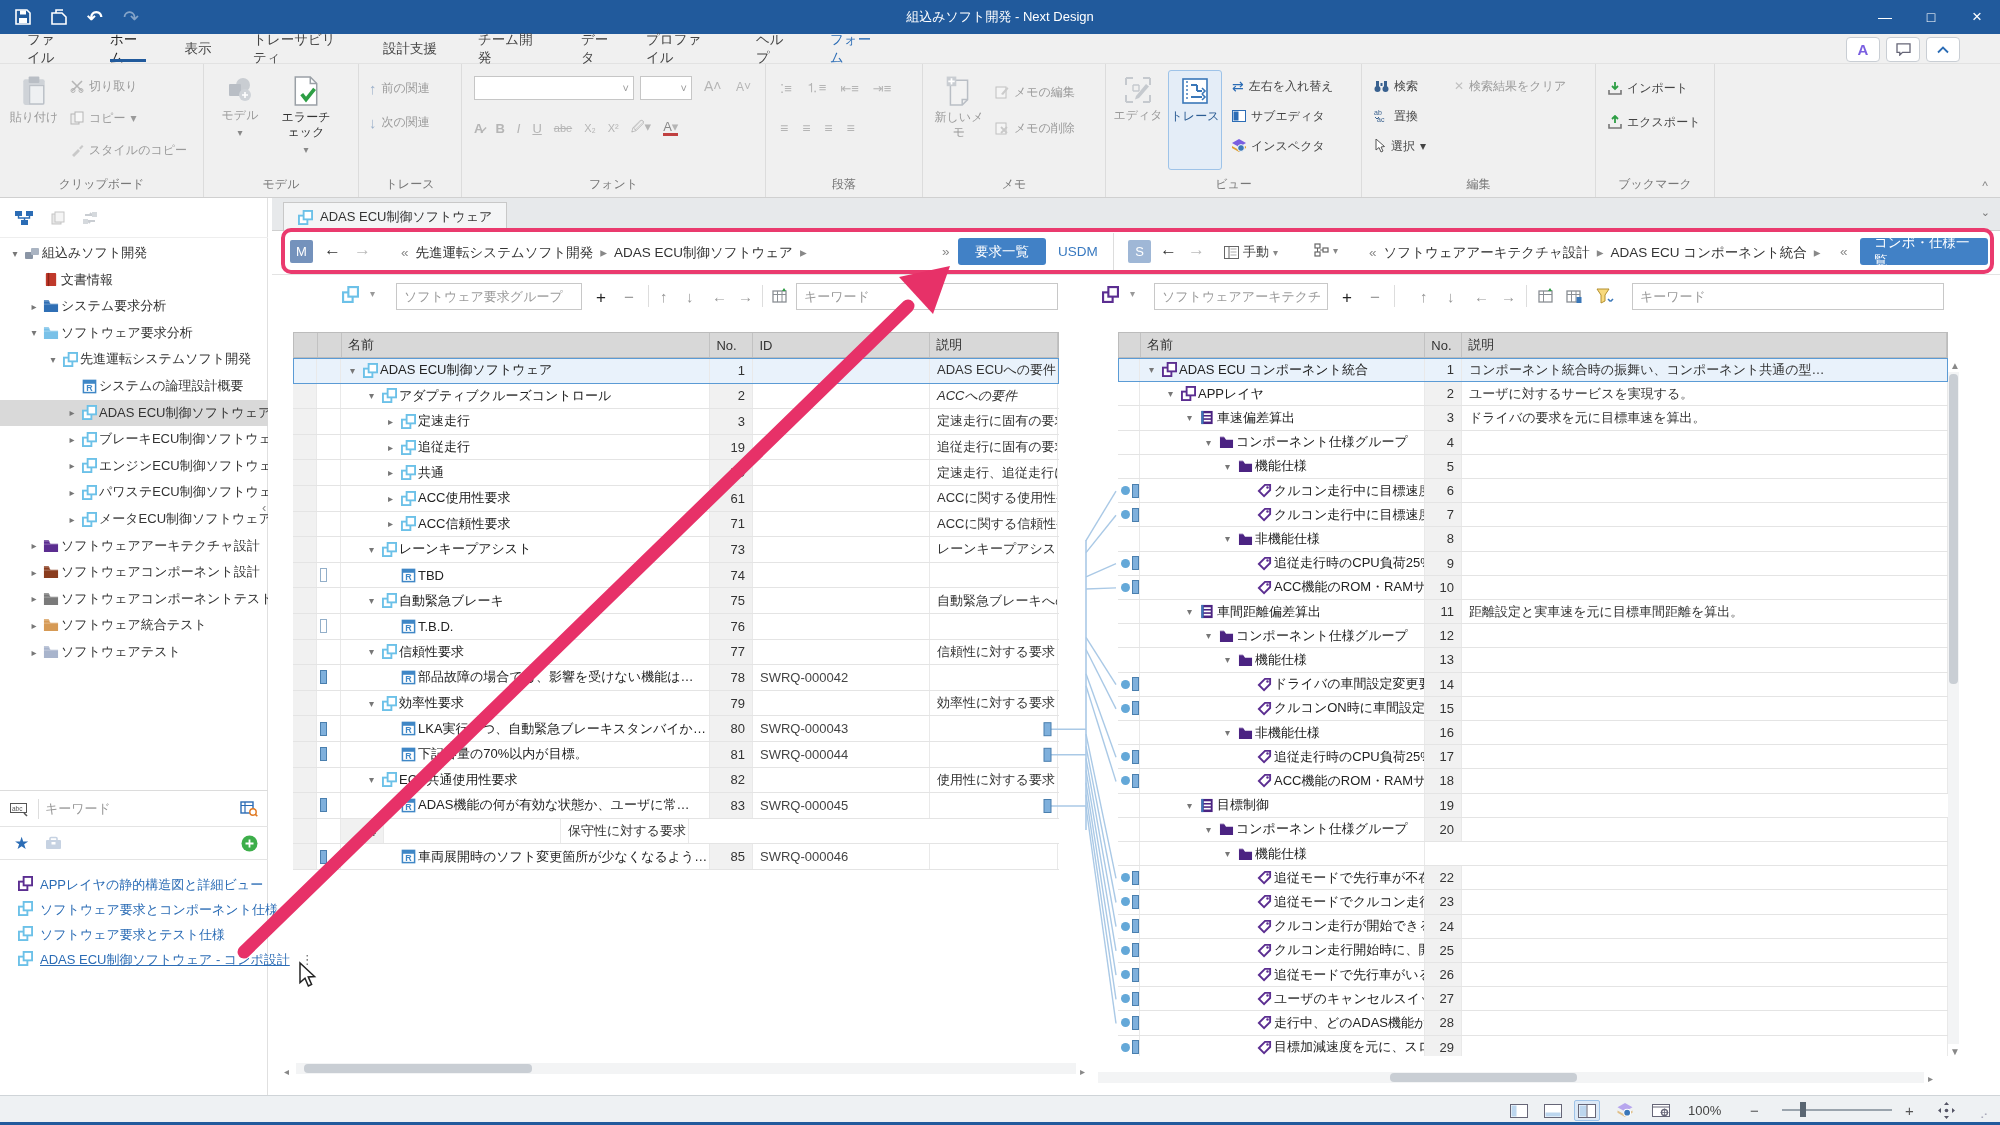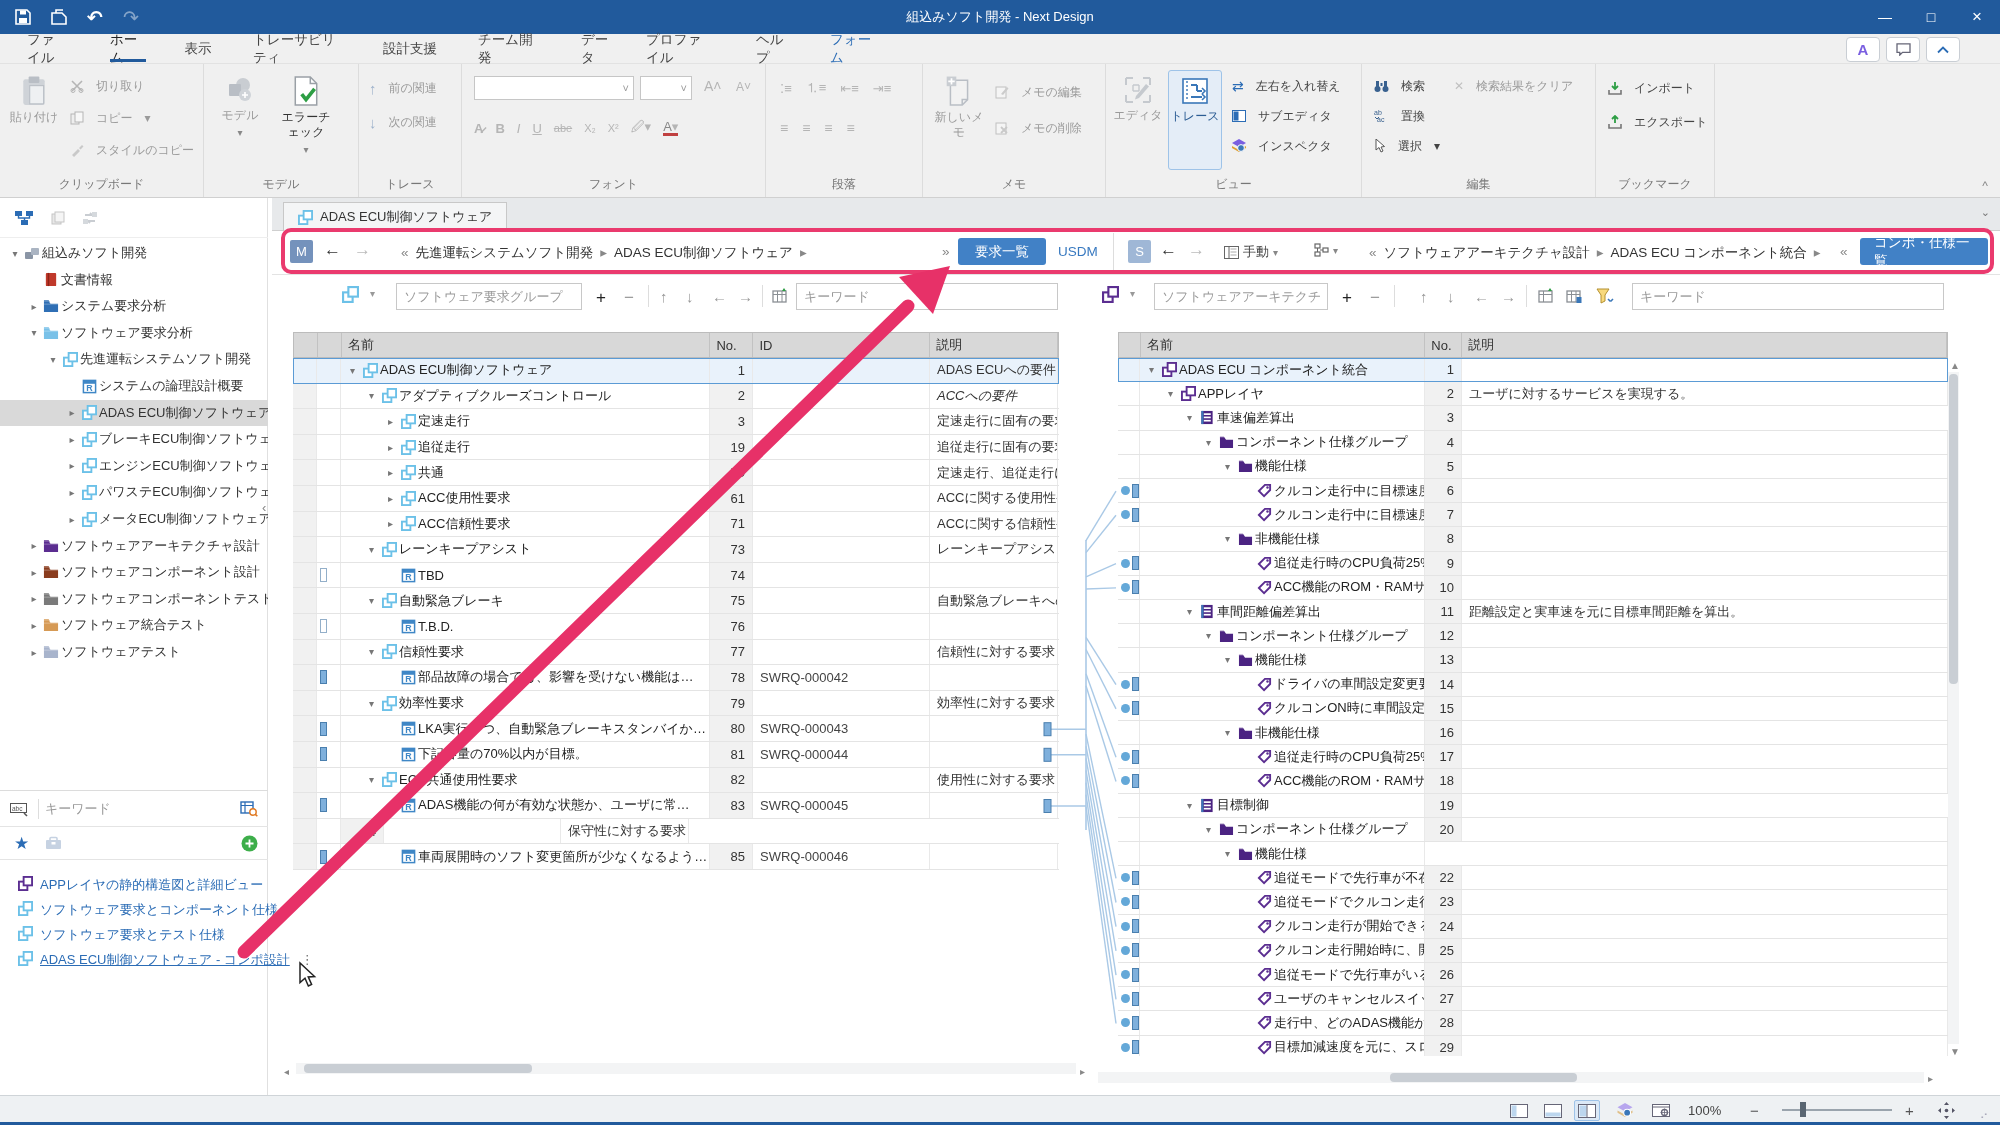--- a/index.html
+++ b/index.html
@@ -22,21 +22,21 @@
   .mtab.accent{color:#2b6cb5}
   .mb-btn{position:absolute;top:3px;width:34px;height:25px;border:1px solid #c9ced4;border-radius:4px;background:#fff;display:flex;align-items:center;justify-content:center}
   
   #ribbon{position:absolute;left:0;top:64px;width:2000px;height:134px;background:#f0f0f0;border-bottom:1px solid #d0d0d0}
   .rgroup{position:absolute;top:0;height:133px;border-right:1px solid #dcdcdc}
   .rg-label{position:absolute;left:0;right:0;bottom:4px;text-align:center;font-size:12px;color:#777}
   .bigbtn{position:absolute;top:6px;width:56px;height:100px;display:flex;flex-direction:column;align-items:center;padding-top:6px;gap:4px;border-radius:3px}
   .bigbtn .blabel{font-size:12px;text-align:center;line-height:1.25}
   .bigbtn.dis .blabel{color:#9a9a9a}
   .bigbtn .carr{color:#888;font-size:10px}
-  .smallrow{position:absolute;height:24px;display:flex;align-items:center;gap:12px;font-size:12px;color:#444}
+  .smallrow{position:absolute;height:24px;display:flex;align-items:center;gap:5px;font-size:12px;color:#444}
   .smallrow.dis{color:#9a9a9a}
   .ic{display:inline-flex;align-items:center;justify-content:center}
   .hl{background:#dce9f6;border:1px solid #9ec3e8;border-radius:2px}
   .combo{border:1px solid #c6c6c6;background:#fff;display:flex;align-items:center;justify-content:flex-end;padding:0 4px;color:#999;font-size:11px}
   .glyph-dis{color:#b5b5b5}
   #ribbon-collapse{position:absolute;right:12px;bottom:4px;color:#888;font-size:12px}
   
   #sidebar{position:absolute;left:0;top:198px;width:268px;height:897px;background:#fff;border-right:1px solid #e0e0e0}
   #side-tools{position:absolute;left:0;top:0;width:268px;height:40px;border-bottom:1px solid #eee;display:flex;align-items:center;gap:16px;padding-left:14px}
   #tree{position:absolute;left:0;top:42px;width:268px;height:540px;overflow:hidden}
@@ -1216,20 +1216,21 @@
           <span class="rarrow">▾</span>
           <span class="iconwrap">
             <svg width="15" height="15" viewBox="0 0 16 16">
               <rect x="1" y="6" width="9" height="9" fill="#fff" stroke="#5b2e91" stroke-width="2"></rect>
               <rect x="6" y="1" width="9" height="9" fill="#fff" stroke="#5b2e91" stroke-width="2"></rect>
             </svg>
           </span>
           <span class="rlabel">ADAS ECU コンポーネント統合</span>
         </div>
         <div class="dcell num" style="width: 37px;">1</div>
+        <div class="dcell desc" style="width: 486px;">コンポーネント統合時の振舞い、コンポーネント共通の型…</div>
       </div>
       <div class="drow" style="top: 50.2px; left: 0px; width: 830px; height: 24.2px;">
         <div class="dcell " style="width: 22px;"></div>
         <div class="dcell " style="width: 285px;">
           <span style="width: 23px; flex: 0 0 auto;"></span>
           <span class="rarrow">▾</span>
           <span class="iconwrap">
             <svg width="15" height="15" viewBox="0 0 16 16">
               <rect x="1" y="6" width="9" height="9" fill="#fff" stroke="#5b2e91" stroke-width="2"></rect>
               <rect x="6" y="1" width="9" height="9" fill="#fff" stroke="#5b2e91" stroke-width="2"></rect>
@@ -1250,20 +1251,21 @@
               <rect x="1" y="1" width="12" height="14" fill="#4b2382"></rect>
               <rect x="3.5" y="3.5" width="7.5" height="1.8" fill="#fff"></rect>
               <rect x="3.5" y="7" width="7.5" height="1.8" fill="#fff"></rect>
               <rect x="3.5" y="10.5" width="7.5" height="1.8" fill="#fff"></rect>
               <rect x="1" y="1" width="2.2" height="14" fill="#3a77b8"></rect>
             </svg>
           </span>
           <span class="rlabel">車速偏差算出</span>
         </div>
         <div class="dcell num" style="width: 37px;">3</div>
+        <div class="dcell desc" style="width: 486px;">ドライバの要求を元に目標車速を算出。</div>
       </div>
       <div class="drow" style="top: 98.6px; left: 0px; width: 830px; height: 24.2px;">
         <div class="dcell " style="width: 22px;"></div>
         <div class="dcell " style="width: 285px;">
           <span style="width: 61px; flex: 0 0 auto;"></span>
           <span class="rarrow">▾</span>
           <span class="iconwrap">
             <svg width="15" height="14" viewBox="0 0 16 15">
               <path d="M1 3 h5 l1.5 2 H15 v9 H1 Z" fill="#4b2382"></path>
               <path d="M1 3 V1.8 h4.2 l1 1.2" fill="#4b2382"></path>

